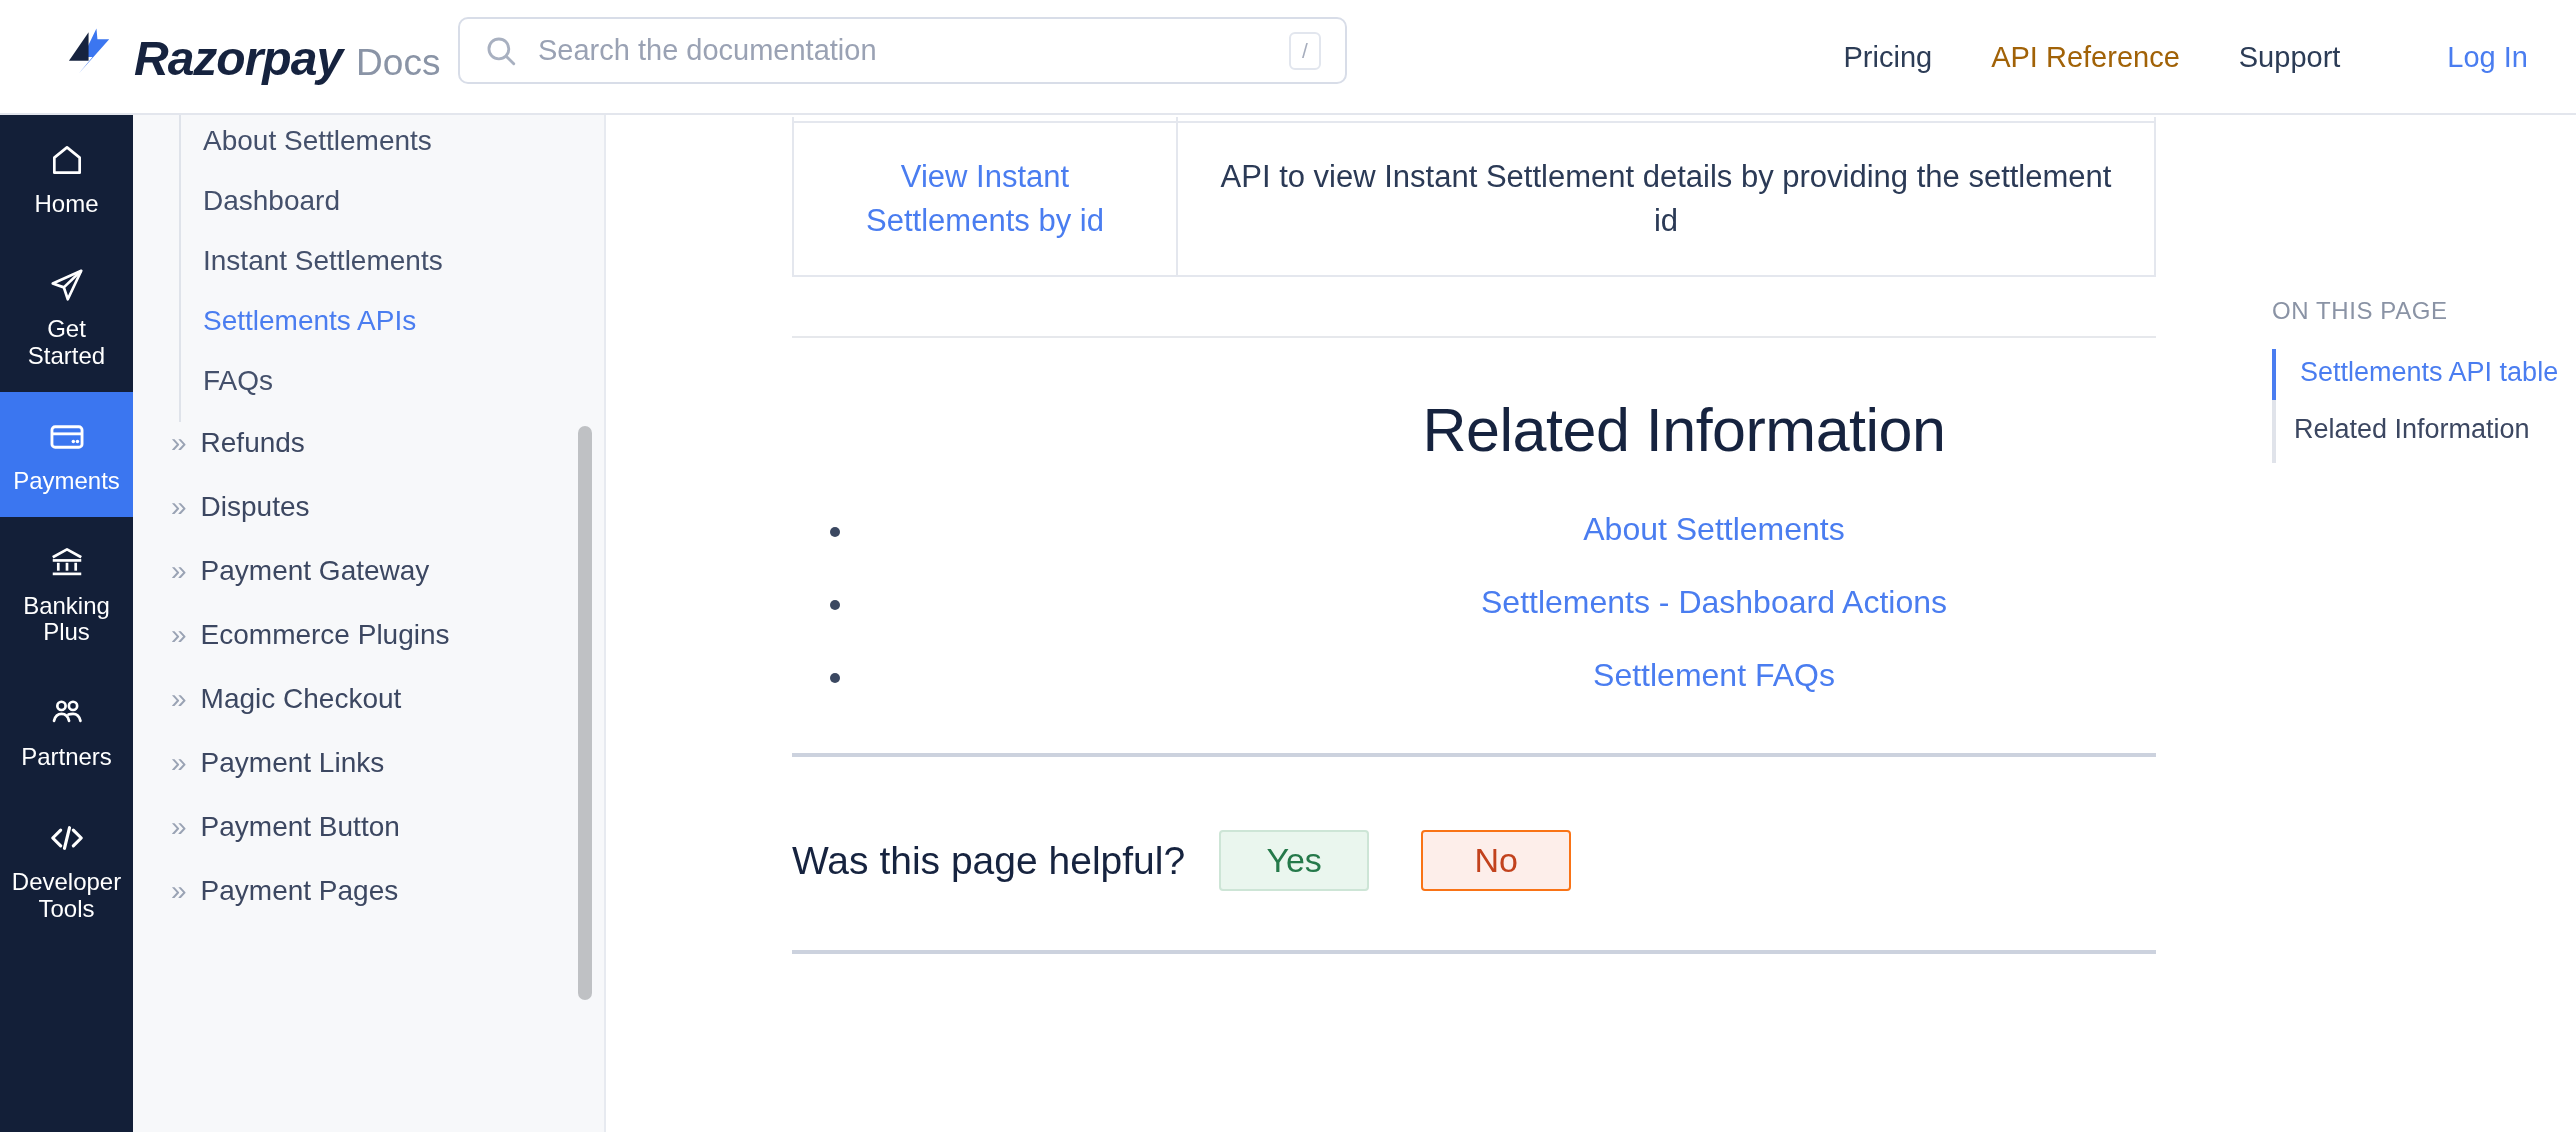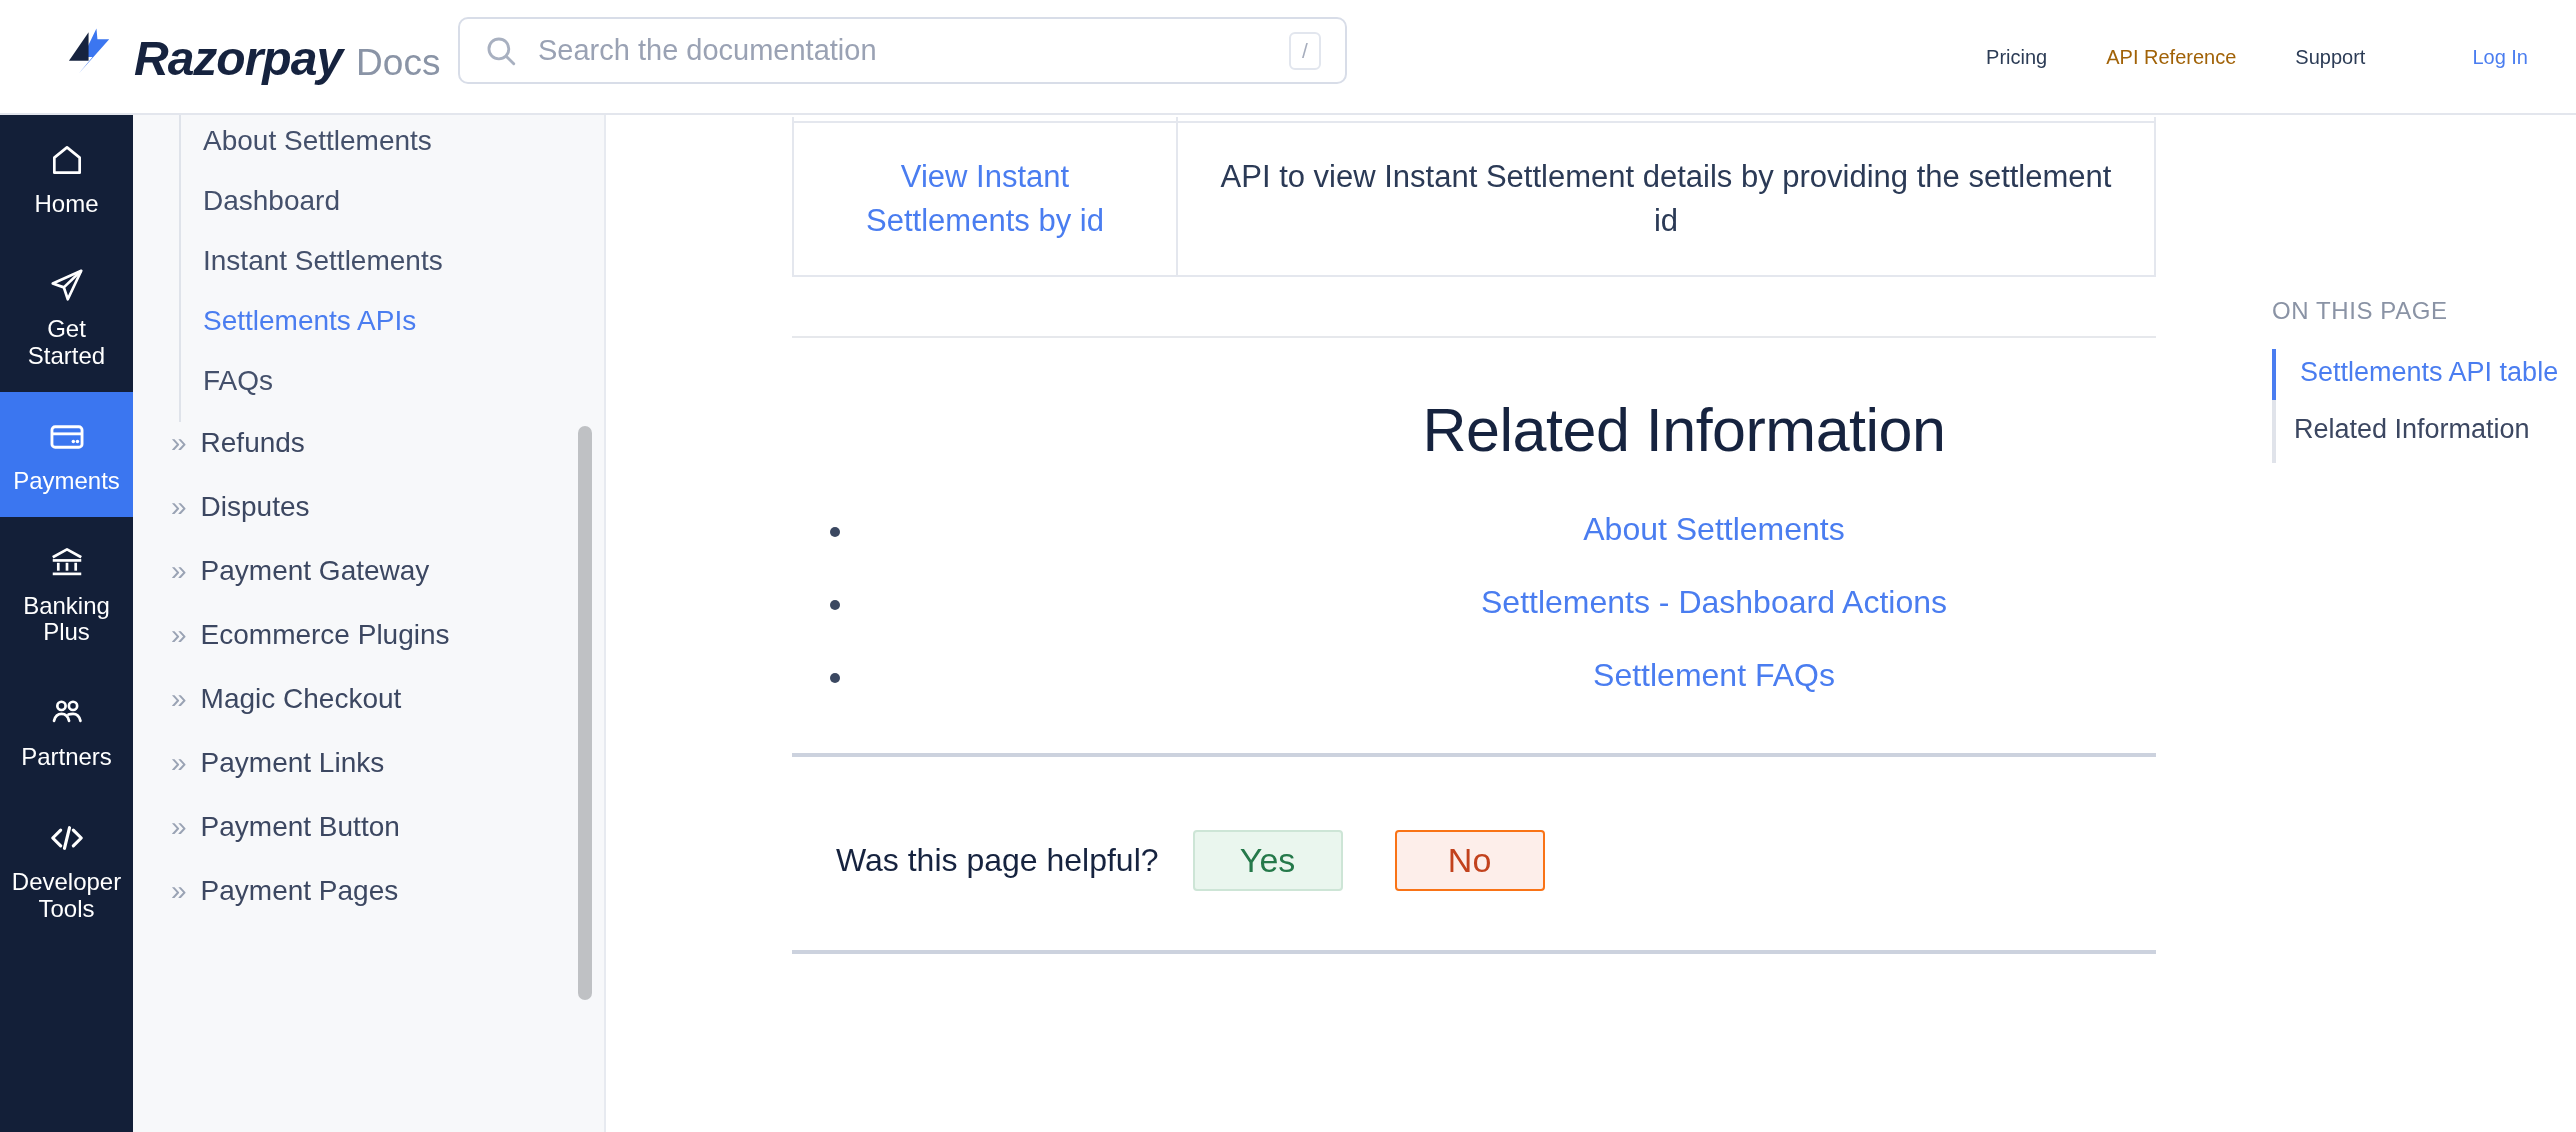--- a/index.html
+++ b/index.html
@@ -84,21 +84,21 @@
   .topnav {
     position: absolute;
     right: 48px;
     top: 0;
     height: 115px;
     display: flex;
     align-items: center;
     gap: 59px;
   }
   .topnav a {
-    font-size: 20px;
+    font-size: 29px;
     color: #2c3c56;
     text-decoration: none;
     white-space: nowrap;
   }
   .topnav a.accent { color: #a16207; }
   .topnav .login { margin-left: 48px; color: #4a7df0; }
 
   
   .rail {
     position: absolute;
@@ -272,23 +272,22 @@
     text-decoration: none;
   }
 
   .feedback {
     display: flex;
     align-items: center;
     gap: 34px;
     margin-top: 73px;
   }
   .feedback-q {
-    font-size: 32px;
+    font-size: 39px;
     color: #16233f;
-    margin-left: 44px;
   }
   .fb-btn {
     width: 150px;
     height: 61px;
     border-radius: 4px;
     font-size: 34px;
     display: flex;
     align-items: center;
     justify-content: center;
     cursor: pointer;

